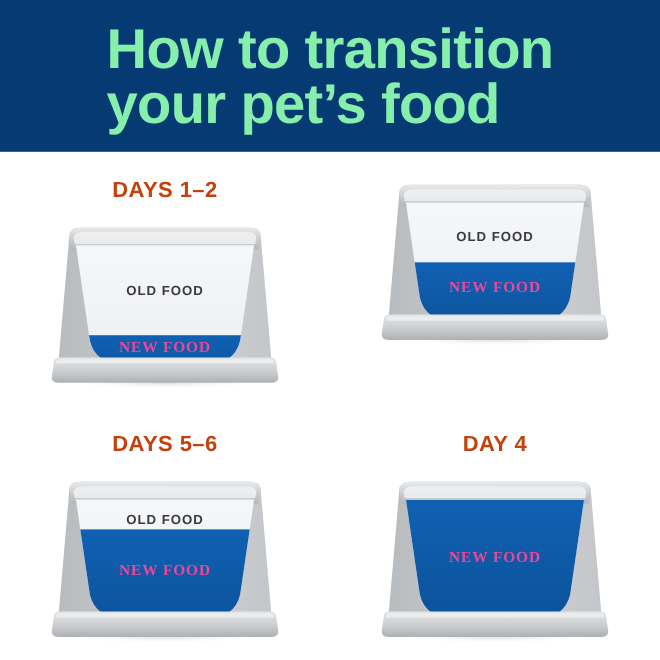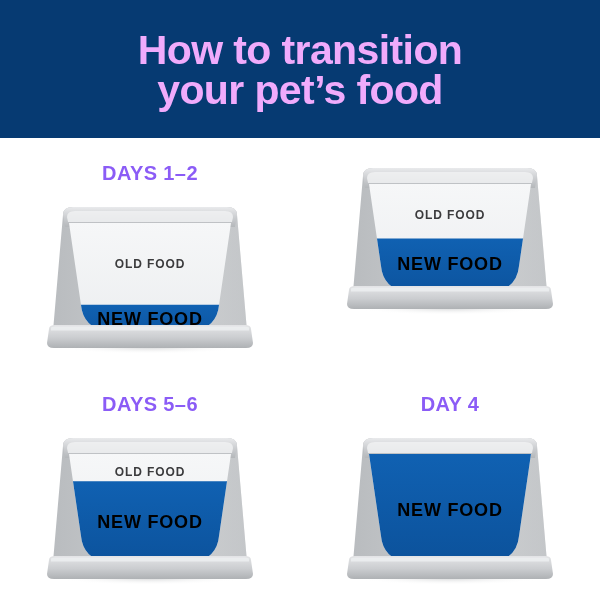--- a/index.html
+++ b/index.html
@@ -30,27 +30,27 @@
     height: 138px;
     background: #063a72;
     display: flex;
     flex-direction: column;
     align-items: center;
     justify-content: center;
     box-sizing: border-box;
     padding-top: 2px;
   }
   .header-title {
-    color: #f0abfc;
+    color: #86efac;
     font-family: "Liberation Sans", sans-serif;
     font-weight: bold;
-    font-size: 41px;
+    font-size: 51px;
     line-height: 0.98;
     letter-spacing: -0.6px;
-    text-align: center;
+    text-align: left;
     margin: 0;
   }
   .header-title .line {
     display: block;
     white-space: nowrap;
   }
 
   
   .panels {
     position: absolute;
@@ -64,21 +64,21 @@
   }
   .panel {
     position: relative;
     display: flex;
     flex-direction: column;
     align-items: center;
     padding-top: 24px;
     box-sizing: border-box;
   }
   .panel-label {
-    color: #8b5cf6;
+    color: #c2410c;
     font-family: "Liberation Sans", sans-serif;
     font-weight: bold;
     font-size: 20px;
     letter-spacing: 0.4px;
     margin: 0 0 16px 0;
     text-align: center;
   }
 
   
   .bowl {
@@ -106,23 +106,24 @@
     font-family: "Liberation Sans", sans-serif;
     font-weight: bold;
     white-space: nowrap;
   }
   .label-old {
     color: #3b3b3d;
     font-size: 12px;
     letter-spacing: 0.9px;
   }
   .label-new {
-    color: #000000;
-    font-size: 18px;
+    color: #ec4899;
+    font-size: 14px;
     letter-spacing: 0.8px;
+    font-family: Liberation Serif, serif;
   }
 </style>
 </head>
 <body>
 
 <div class="infographic">
 
   <div class="header">
     <h1 class="header-title">
       <span class="line">How to transition</span>

